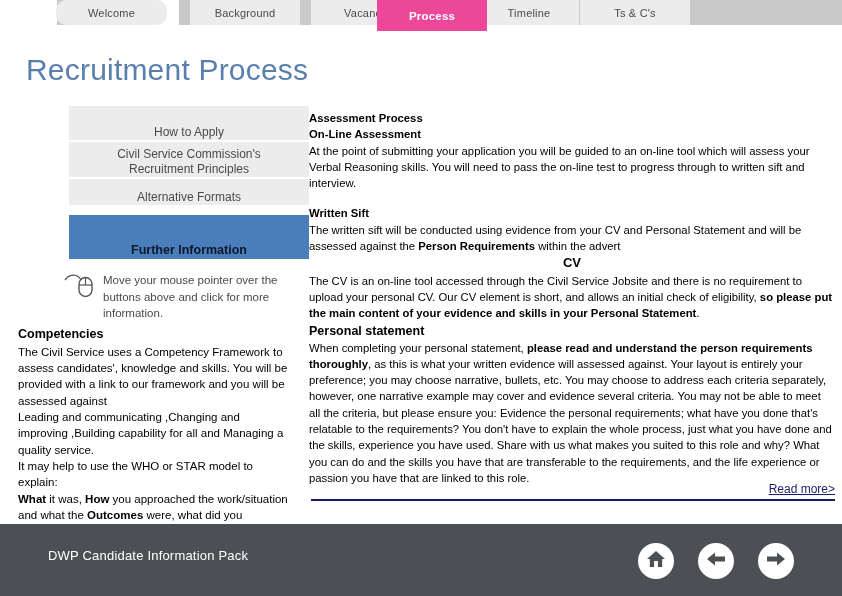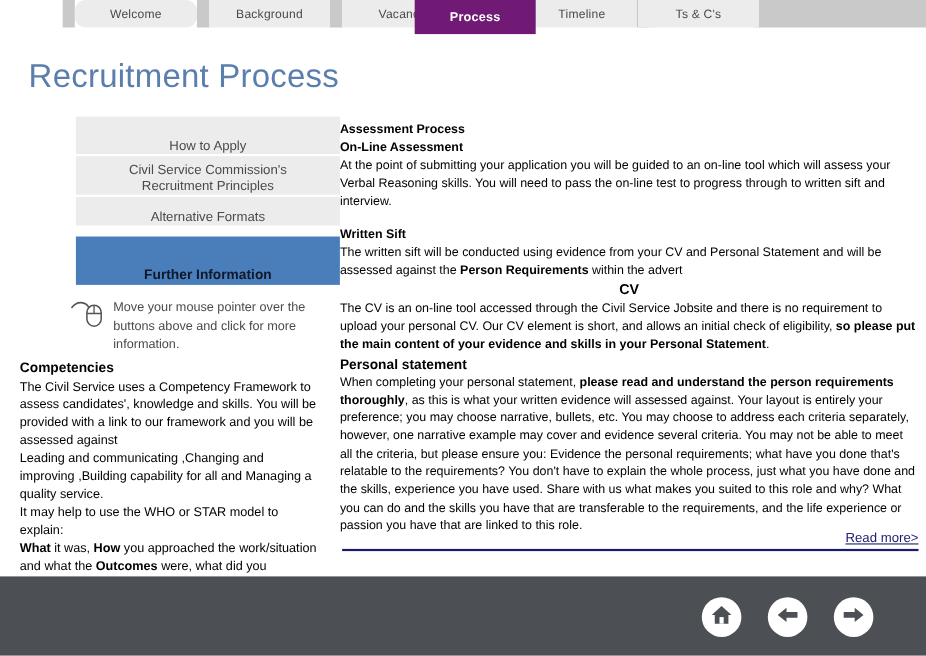--- a/index.html
+++ b/index.html
@@ -46,28 +46,28 @@
     color: #4a4a4a;
     font-size: 11px;
     display: flex;
     align-items: center;
     justify-content: center;
     letter-spacing: 0.2px;
     box-sizing: border-box;
   }
   .tab.gap { background: #c9c9c9; }
   .tab.active {
-    background: #701a75;
+    background: #ec4899;
     color: #ffffff;
     font-weight: bold;
     height: 31px;
     font-size: 11.5px;
   }
 
-  .tab-welcome    { left: 68px;  width: 111px; border-radius: 10px; }
+  .tab-welcome    { left: 56px;  width: 111px; border-radius: 10px; }
   .tab-sep1       { left: 179px; width: 11px; background: #c9c9c9; }
   .tab-background { left: 190px; width: 110px; }
   .tab-sep2       { left: 300px; width: 11px; background: #c9c9c9; }
   .tab-vacancy    { left: 311px; width: 109px; }
   .tab-process    { left: 377px; width: 110px; }
   .tab-timeline   { left: 479px; width: 100px; }
   .tab-sep5       { left: 579px; width: 11px; background: #c9c9c9; }
   .tab-tscs       { left: 580px; width: 110px; }
 
   
@@ -294,20 +294,21 @@
   <div class="r-head ps">Personal statement</div>
   <div class="r-para"><span>When completing your personal statement, </span><b>please read and understand the person requirements thoroughly</b><span>, as this is what your written evidence will assessed against. Your layout is entirely your preference; you may choose narrative, bullets, etc. You may choose to address each criteria separately, however, one narrative example may cover and evidence several criteria. You may not be able to meet all the criteria, but please ensure you: Evidence the personal requirements; what have you done that's relatable to the requirements? You don't have to explain the whole process, just what you have done and the skills, experience you have used. Share with us what makes you suited to this role and why? What you can do and the skills you have that are transferable to the requirements, and the life experience or passion you have that are linked to this role.</span></div>
 </div>
 
 <div class="readmore-wrap">
   <a class="readmore-link" href="#">Read more&gt;</a>
   <div class="readmore-rule"></div>
 </div>
 
 <div class="footer">
+  <div class="footer-title">DWP Candidate Information Pack</div>
   <div class="footer-icons">
 
     <div class="circle-btn">
       <span>
         <svg width="22" height="22" viewBox="0 0 22 22" xmlns="http://www.w3.org/2000/svg">
           <path d="M11 3 L20 11 L17.2 11 L17.2 19 L4.8 19 L4.8 11 L2 11 Z" fill="#4c4f54"></path>
           <rect x="9.1" y="13" width="3.8" height="6" fill="#ffffff"></rect>
         </svg>
       </span>
     </div>

